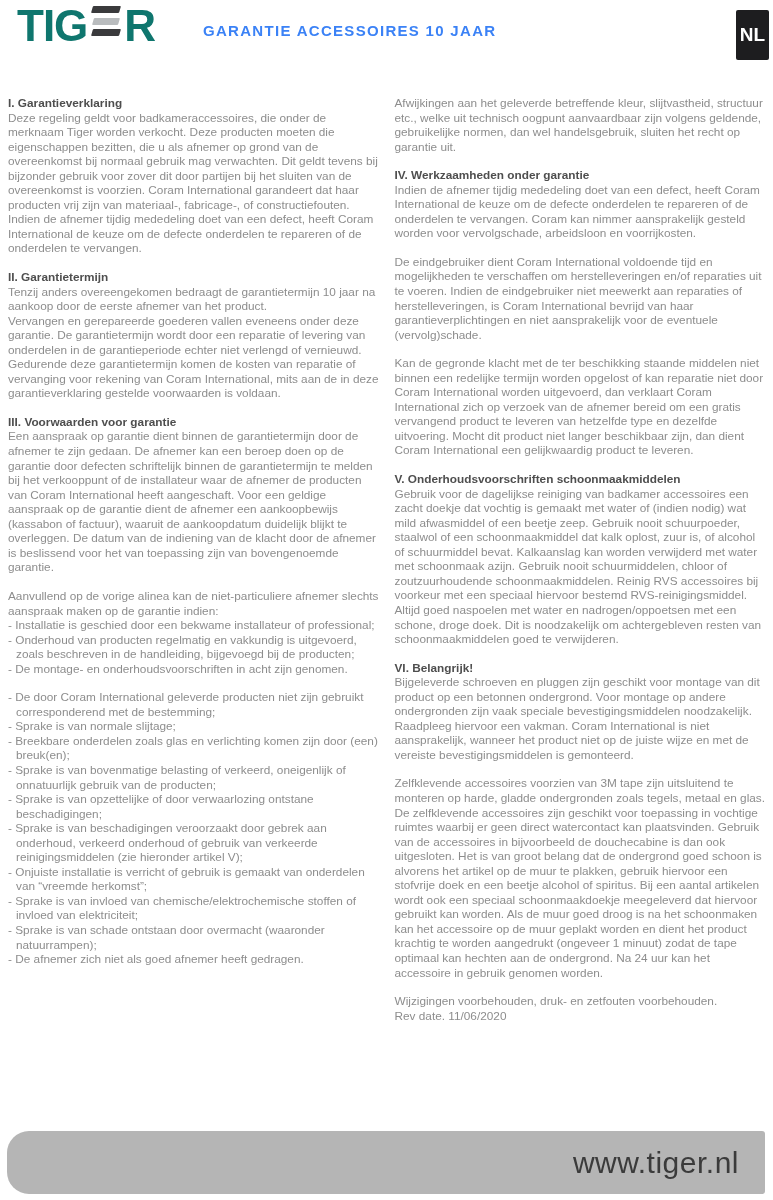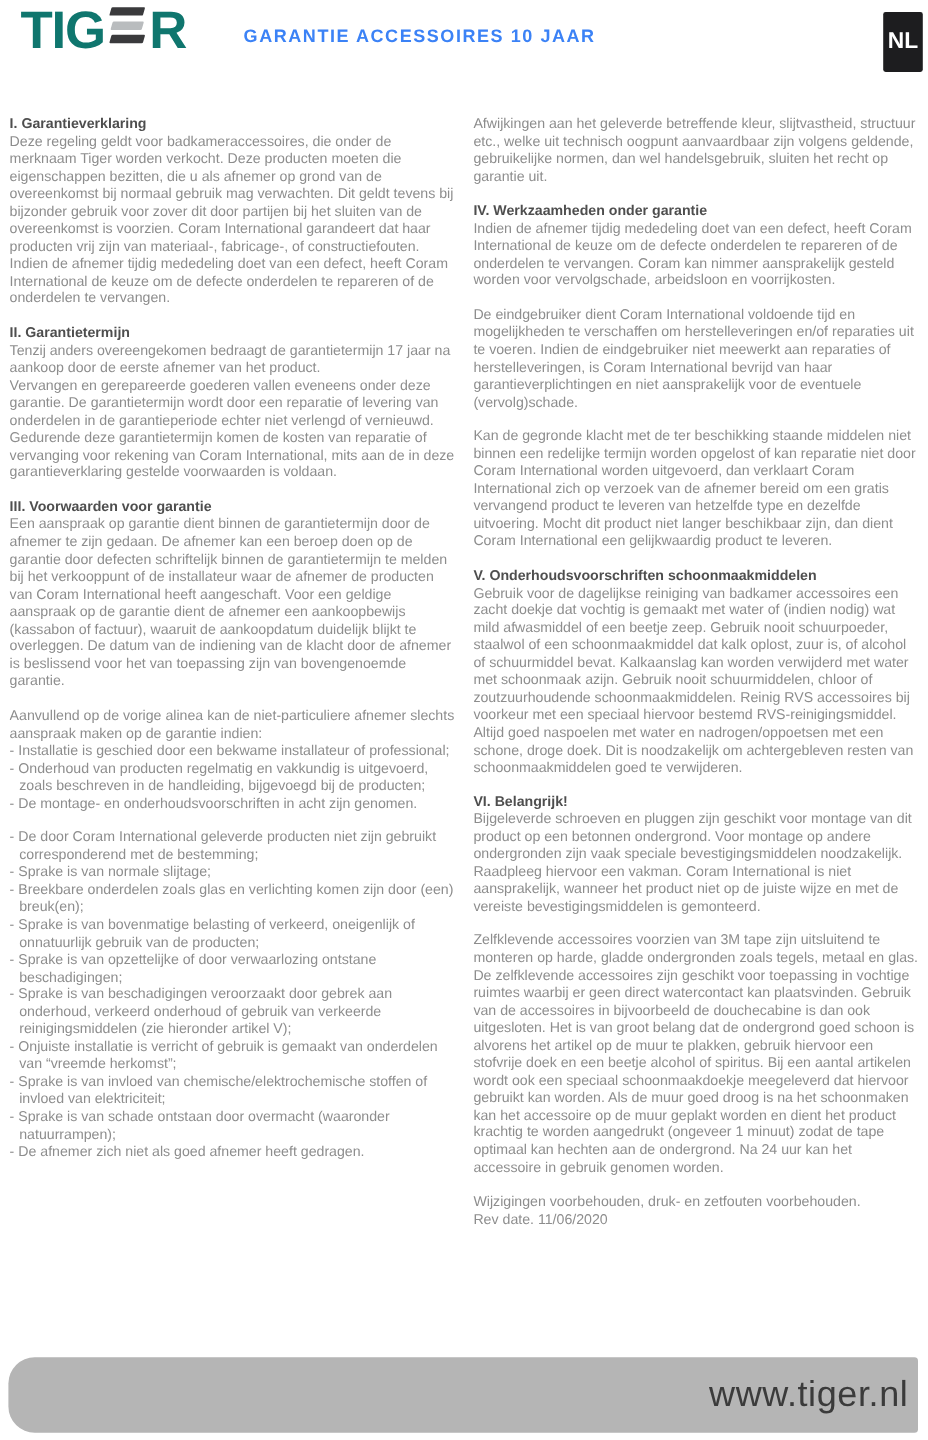--- a/index.html
+++ b/index.html
@@ -58,21 +58,21 @@
   .col p { margin:0; }
   .li { padding-left:8px; text-indent:-8px; }
   .li::before { content:"- "; }
 
   
   .footer-bar {
     position:absolute; left:7px; right:8px; top:1131px; height:63px;
     background:#b5b5b5;
     border-radius:22px 3px 3px 22px;
     display:flex; align-items:center; justify-content:flex-end;
-    padding-right:8px; box-sizing:border-box;
+    padding-right:26px; box-sizing:border-box;
   }
   .footer-url { font-size:30px; color:#3b3b3b; letter-spacing:0.5px; }
 </style>
 </head>
 <body>
 
 <div class="header">
   <div class="logo">
     <span>TIG</span>
     <span class="ebars">
@@ -87,21 +87,21 @@
 </div>
 
 <div class="columns">
   <div class="col" id="col-left">
       <div class="block">
         <div class="h">I. Garantieverklaring</div>
         <p>Deze regeling geldt voor badkameraccessoires, die onder de merknaam Tiger worden verkocht. Deze producten moeten die eigenschappen bezitten, die u als afnemer op grond van de overeenkomst bij normaal gebruik mag verwachten. Dit geldt tevens bij bijzonder gebruik voor zover dit door partijen bij het sluiten van de overeenkomst is voorzien. Coram International garandeert dat haar producten vrij zijn van materiaal-, fabricage-, of constructiefouten. Indien de afnemer tijdig mededeling doet van een defect, heeft Coram International de keuze om de defecte onderdelen te repareren of de onderdelen te vervangen.</p>
       </div>
       <div class="block">
         <div class="h">II. Garantietermijn</div>
-        <p>Tenzij anders overeengekomen bedraagt de garantietermijn 17 jaar na aankoop door de eerste afnemer van het product.</p>
+        <p>Tenzij anders overeengekomen bedraagt de garantietermijn 10 jaar na aankoop door de eerste afnemer van het product.</p>
         <p>Vervangen en gerepareerde goederen vallen eveneens onder deze garantie. De garantietermijn wordt door een reparatie of levering van onderdelen in de garantieperiode echter niet verlengd of vernieuwd.</p>
         <p>Gedurende deze garantietermijn komen de kosten van reparatie of vervanging voor rekening van Coram International, mits aan de in deze garantieverklaring gestelde voorwaarden is voldaan.</p>
       </div>
       <div class="block">
         <div class="h">III. Voorwaarden voor garantie</div>
         <p>Een aanspraak op garantie dient binnen de garantietermijn door de afnemer te zijn gedaan. De afnemer kan een beroep doen op de garantie door defecten schriftelijk binnen de garantietermijn te melden bij het verkooppunt of de installateur waar de afnemer de producten van Coram International heeft aangeschaft. Voor een geldige aanspraak op de garantie dient de afnemer een aankoopbewijs (kassabon of factuur), waaruit de aankoopdatum duidelijk blijkt te overleggen. De datum van de indiening van de klacht door de afnemer is beslissend voor het van toepassing zijn van bovengenoemde garantie.</p>
       </div>
       <div class="block">
         <p>Aanvullend op de vorige alinea kan de niet-particuliere afnemer slechts aanspraak maken op de garantie indien:</p>
         <div class="li">Installatie is geschied door een bekwame installateur of professional;</div>

